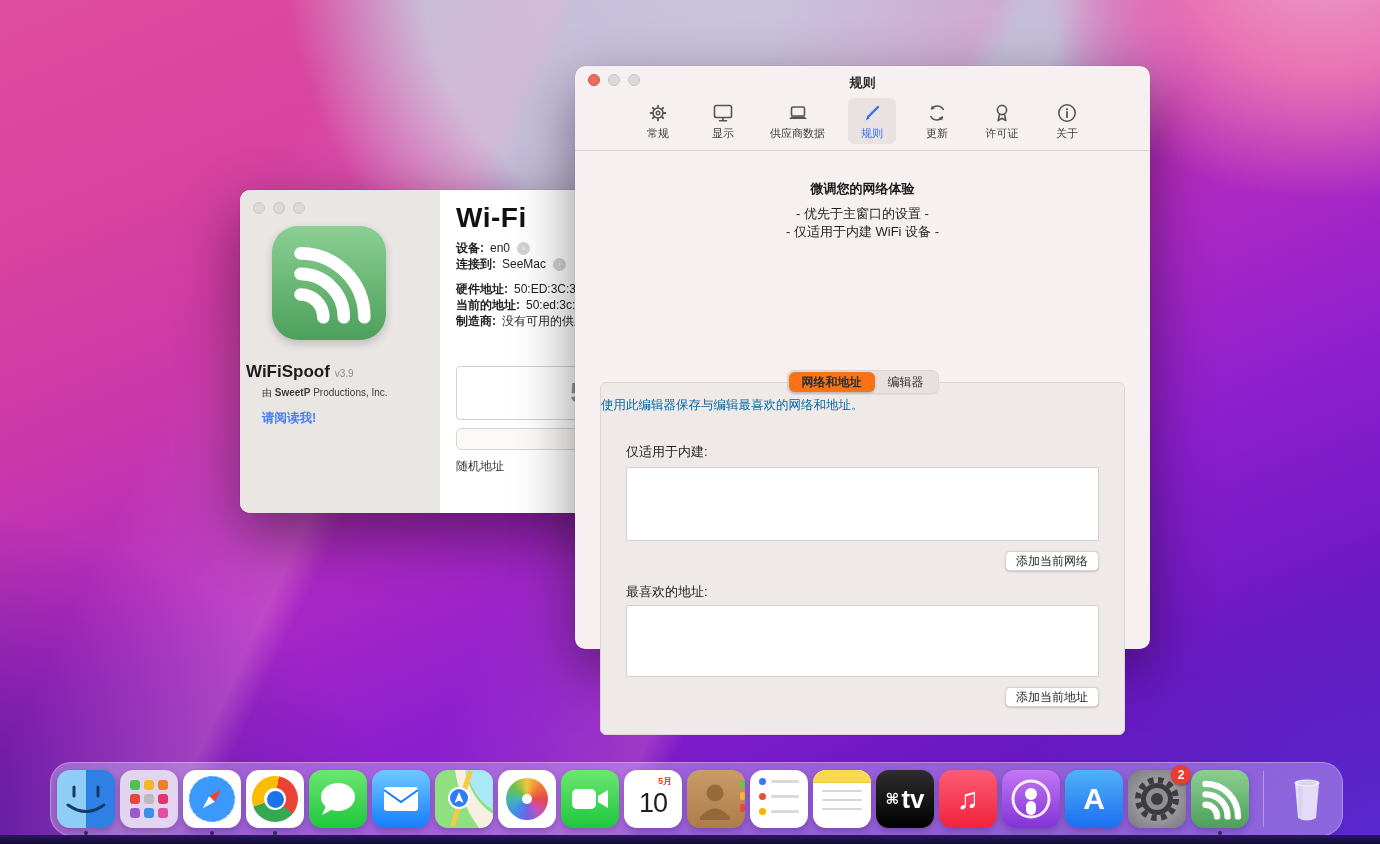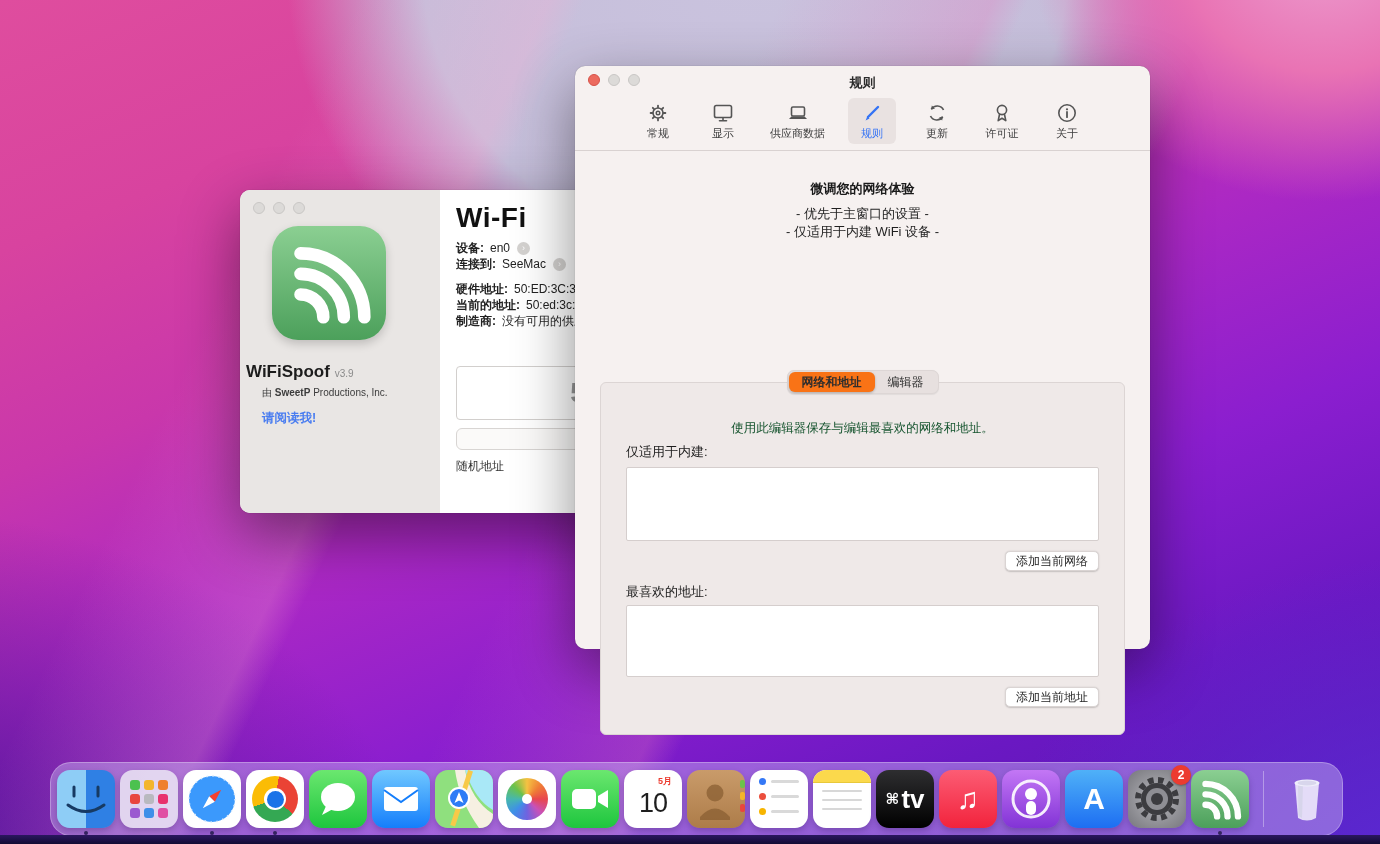--- a/index.html
+++ b/index.html
@@ -70,21 +70,21 @@
   .rules-body { position:relative; }
   .rules-heading { text-align:center; font-size:13px; font-weight:bold; color:#1a1a1a; margin-top:29px; }
   .rules-sub { text-align:center; font-size:13px; color:#1f1f1f; line-height:18px; margin-top:7px; }
   .seg-wrap { position:absolute; left:0; right:0; top:190px; display:flex; justify-content:center; z-index:2; }
   .seg { display:flex; background:#e7e0df; border-radius:7px; padding:1px; border:1px solid #ddd6d5;
       box-shadow:0 .5px 1px rgba(0,0,0,.06); }
   .seg-item { font-size:12px; color:#2d2d2d; padding:2px 13px; border-radius:6px; cursor:pointer; line-height:16px; }
   .seg-item.selected { background:#f97316; box-shadow:0 1px 2.5px rgba(0,0,0,.25); font-weight:bold; }
   .panel { position:absolute; left:25px; right:25px; top:202px; height:353px; background:#efe9e8;
       border:1px solid #dcd5d4; border-radius:6px; }
-  .panel-desc { text-align:center; font-size:12.5px; color:#14532d; margin-top:37px; }
+  .panel-desc { text-align:left; font-size:12.5px; color:#0369a1; margin-top:14px; }
   .fav-label { position:absolute; left:25px; font-size:13px; color:#1d1d1d; }
   .list-box { position:absolute; left:25px; right:25px; background:#ffffff; border:1px solid #d5cecd; border-radius:2px; }
   .add-btn { position:absolute; right:25px; height:20px; background:#ffffff; border:1px solid #dad4d3;
       border-radius:5px; box-shadow:0 .5px 1.5px rgba(0,0,0,.18); font-size:12px; color:#1f1f1f;
       padding:0 10px; line-height:19px; cursor:pointer; font-family:inherit; }
 
   
   .dock { position:absolute; left:50px; bottom:8px; height:74px; z-index:20;
       background:rgba(200,178,242,.46); border:1px solid rgba(255,255,255,.28); border-radius:21px;
       display:flex; align-items:flex-start; padding:7px 6px 0 6px; gap:5px; }

